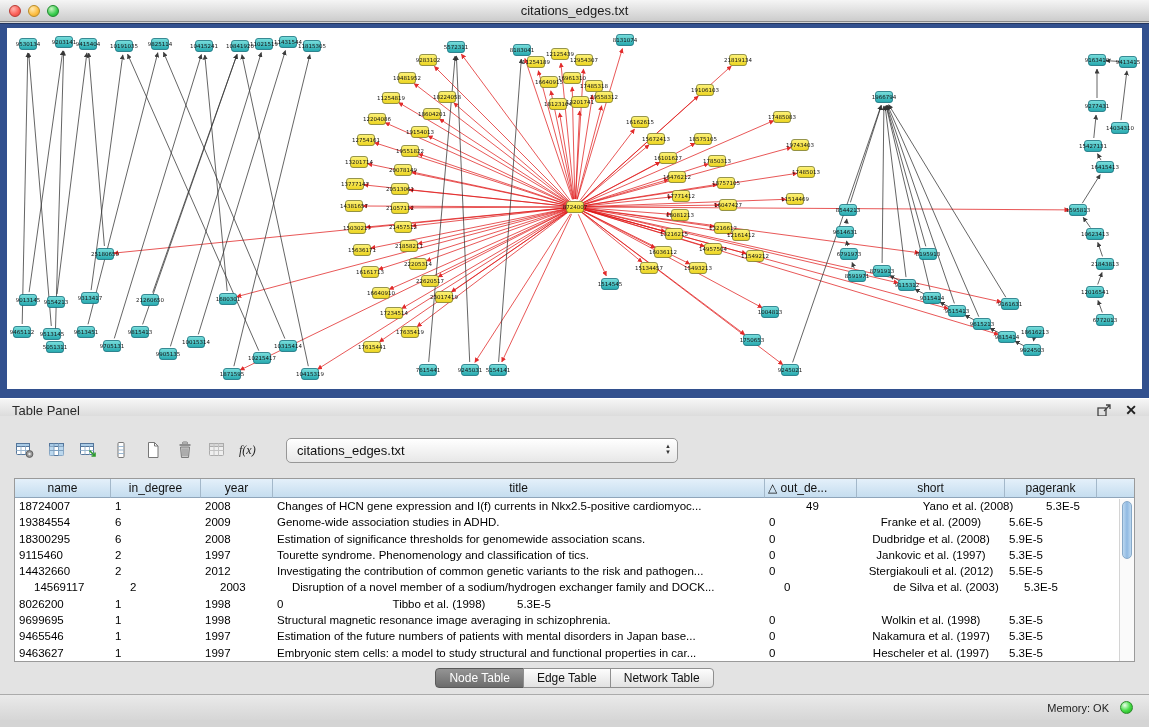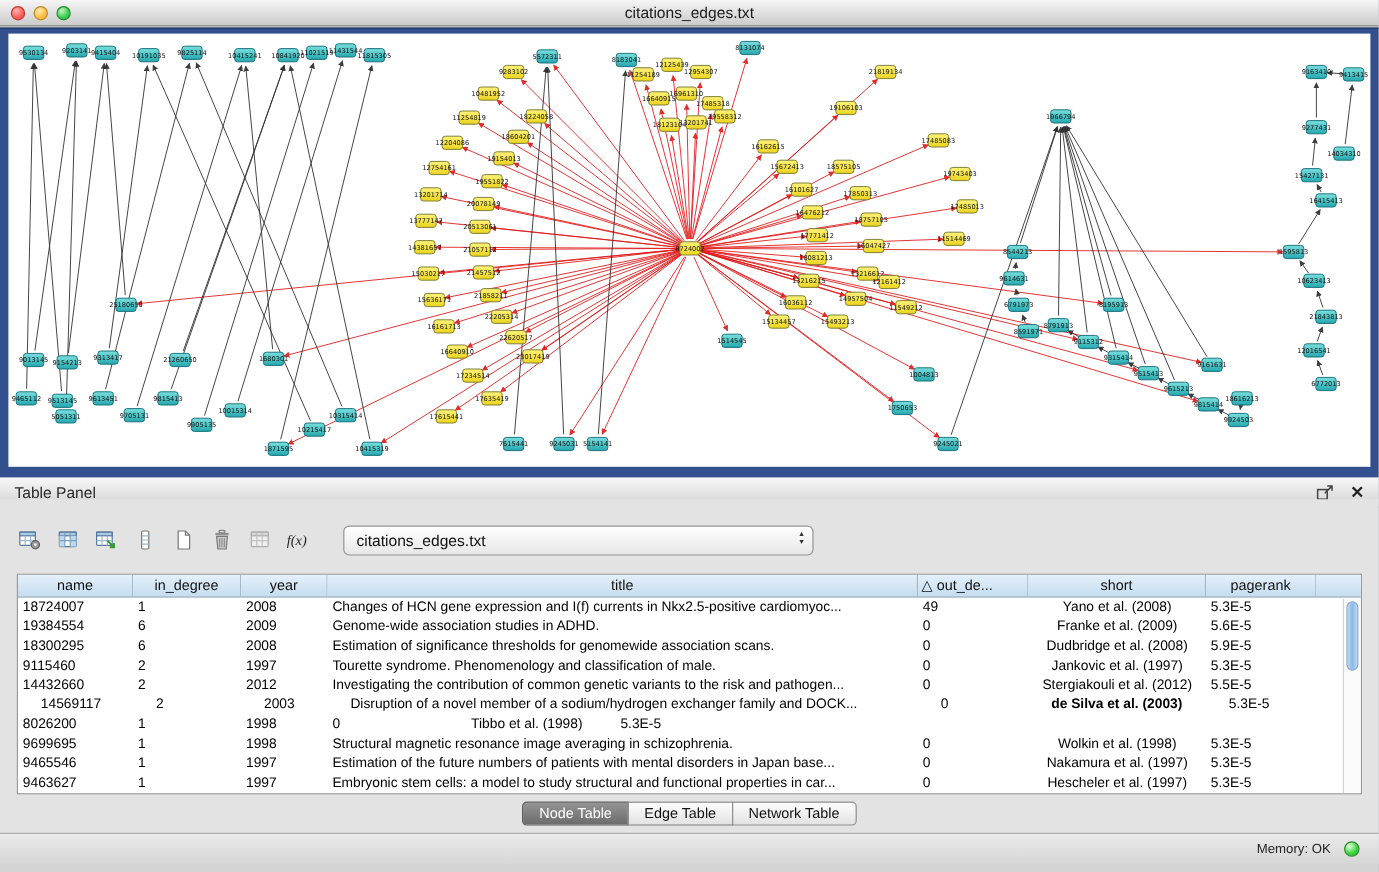--- a/index.html
+++ b/index.html
@@ -589,21 +589,21 @@
           <div class="th" style="width: 148px; text-align: center;">short</div>
           <div class="th" style="width: 92px; text-align: center;">pagerank</div>
           <div class="th filler"></div>
         </div>
       <div class="tbody" id="tbody">
           <div class="tr">
             <div class="td" style="width: 96px; text-align: left;">18724007</div>
             <div class="td" style="width: 90px; text-align: left;">1</div>
             <div class="td" style="width: 72px; text-align: left;">2008</div>
             <div class="td" style="width: 492px; text-align: left;">Changes of HCN gene expression and I(f) currents in Nkx2.5-positive cardiomyoc...</div>
-            <div class="td" style="width: 92px; text-align: left;">49</div>
+            <div class="td" style="width: 92px; text-align: left; margin-left: 37px;">49</div>
             <div class="td" style="width: 148px; text-align: center;">Yano et al. (2008)</div>
             <div class="td" style="width: 92px; text-align: left;">5.3E-5</div>
           </div>
           <div class="tr">
             <div class="td" style="width: 96px; text-align: left;">19384554</div>
             <div class="td" style="width: 90px; text-align: left;">6</div>
             <div class="td" style="width: 72px; text-align: left;">2009</div>
             <div class="td" style="width: 492px; text-align: left;">Genome-wide association studies in ADHD.</div>
             <div class="td" style="width: 92px; text-align: left;">0</div>
             <div class="td" style="width: 148px; text-align: center;">Franke et al. (2009)</div>
@@ -615,41 +615,41 @@
             <div class="td" style="width: 72px; text-align: left;">2008</div>
             <div class="td" style="width: 492px; text-align: left;">Estimation of significance thresholds for genomewide association scans.</div>
             <div class="td" style="width: 92px; text-align: left;">0</div>
             <div class="td" style="width: 148px; text-align: center;">Dudbridge et al. (2008)</div>
             <div class="td" style="width: 92px; text-align: left;">5.9E-5</div>
           </div>
           <div class="tr">
             <div class="td" style="width: 96px; text-align: left;">9115460</div>
             <div class="td" style="width: 90px; text-align: left;">2</div>
             <div class="td" style="width: 72px; text-align: left;">1997</div>
-            <div class="td" style="width: 492px; text-align: left;">Tourette syndrome. Phenomenology and classification of male.</div>
+            <div class="td" style="width: 492px; text-align: left;">Tourette syndrome. Phenomenology and classification of tics.</div>
             <div class="td" style="width: 92px; text-align: left;">0</div>
             <div class="td" style="width: 148px; text-align: center;">Jankovic et al. (1997)</div>
             <div class="td" style="width: 92px; text-align: left;">5.3E-5</div>
           </div>
           <div class="tr">
             <div class="td" style="width: 96px; text-align: left;">14432660</div>
             <div class="td" style="width: 90px; text-align: left;">2</div>
             <div class="td" style="width: 72px; text-align: left;">2012</div>
             <div class="td" style="width: 492px; text-align: left;">Investigating the contribution of common genetic variants to the risk and pathogen...</div>
             <div class="td" style="width: 92px; text-align: left;">0</div>
             <div class="td" style="width: 148px; text-align: center;">Stergiakouli et al. (2012)</div>
             <div class="td" style="width: 92px; text-align: left;">5.5E-5</div>
           </div>
           <div class="tr">
             <div class="td" style="width: 96px; text-align: left; margin-left: 15px;">14569117</div>
             <div class="td" style="width: 90px; text-align: left;">2</div>
             <div class="td" style="width: 72px; text-align: left;">2003</div>
             <div class="td" style="width: 492px; text-align: left;">Disruption of a novel member of a sodium/hydrogen exchanger family and DOCK...</div>
             <div class="td" style="width: 92px; text-align: left;">0</div>
-            <div class="td" style="width: 148px;  font-weight: bold;">de Silva et al. (2003)</div>
+            <div class="td" style="width: 148px; text-align: center;">de Silva et al. (2003)</div>
             <div class="td" style="width: 92px; text-align: left;">5.3E-5</div>
           </div>
           <div class="tr">
             <div class="td" style="width: 96px; text-align: left;">8026200</div>
             <div class="td" style="width: 90px; text-align: left;">1</div>
             <div class="td" style="width: 72px; text-align: left;">1998</div>
             <div class="td" style="width: 92px; text-align: left;">0</div>
             <div class="td" style="width: 148px; text-align: center;">Tibbo et al. (1998)</div>
             <div class="td" style="width: 92px; text-align: left;">5.3E-5</div>
           </div>

